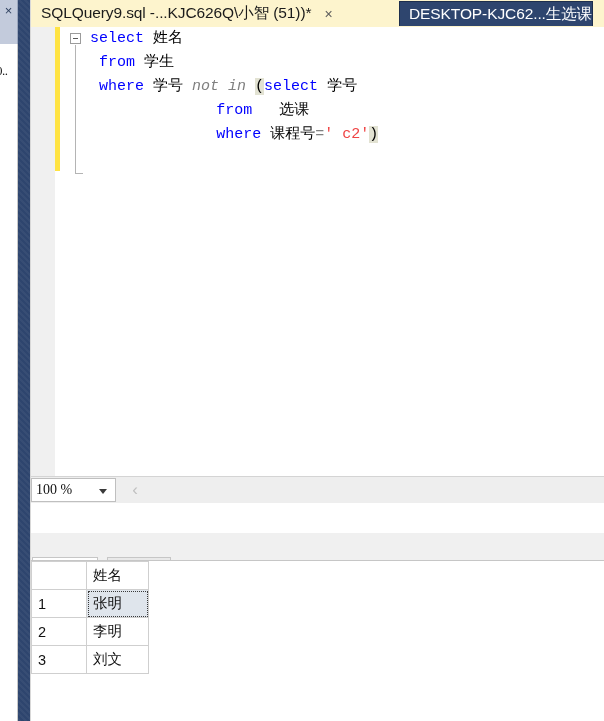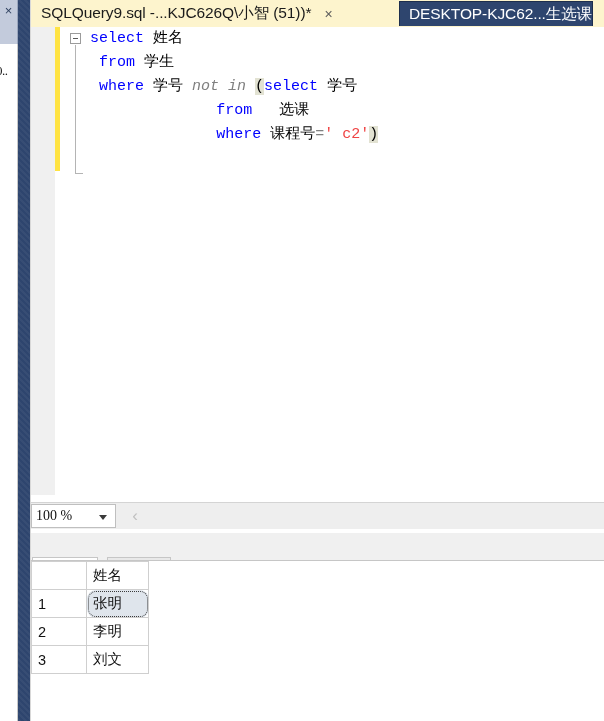--- a/index.html
+++ b/index.html
@@ -202,21 +202,21 @@
 
   .kw   { color: #0000ff; }
   .ident{ color: #000000; }
   .op   { color: #808080; font-style: italic; }
   .str  { color: #ef4444; }
   .brk  { color: #000000; background: #e2e2d2; }
 
   
   #statusbar {
     position: absolute;
-    left: 31px; top: 502px;
+    left: 31px; top: 476px;
     width: 573px; height: 27px;
     background: #eeeeee;
     border-top: 1px solid #d4d4d4;
     box-sizing: border-box;
   }
   #zoom-combo {
     position: absolute;
     left: 0px; top: 1px;
     width: 85px; height: 24px;
     background: #ffffff;
@@ -361,21 +361,20 @@
   }
   .col-rownum { width: 55px; text-align: left; }
   .col-data   { width: 62px; text-align: left; }
   .col-pad    { width: 120px; border-top: none !important;
                 border-right: none !important; border-bottom: none !important; }
   #grid-table thead th.col-rownum { background: #ffffff; }
   .cell-selected {
     background: #dfe5ec !important;
     outline: 1px dotted #3a3a3a;
     outline-offset: -2px;
-    border-radius: 9px;
   }
   .hdr-focus {
     border-bottom: 1px dotted #555 !important;
   }
 </style>
 </head>
 <body>
 
 <div id="left-dock">
   <div class="dock-pale"></div>

